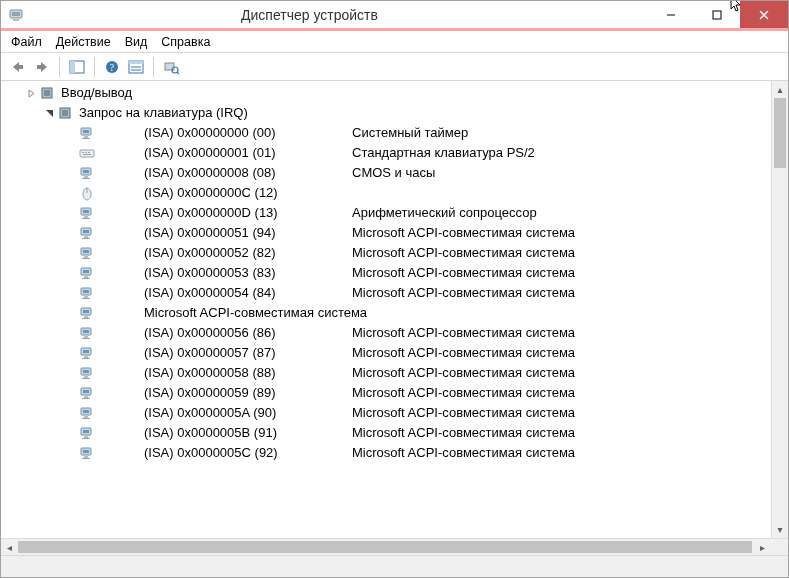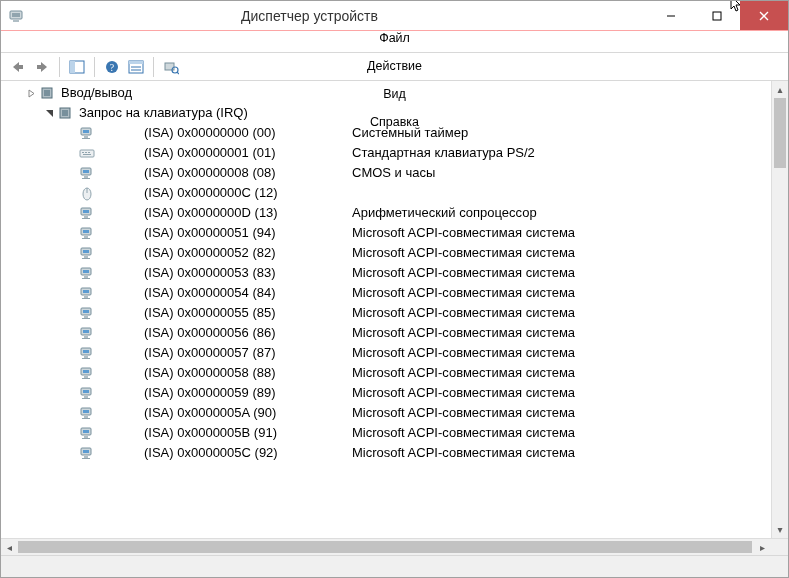--- a/index.html
+++ b/index.html
@@ -14,21 +14,21 @@
     border: 1px solid #a0a0a0;
     display: flex;
     flex-direction: column;
   }
   
   .titlebar {
     height: 30px;
     background: #fff;
     display: flex;
     align-items: center;
-    border-bottom: 1px solid #fca5a5;
+    border-bottom: 3px solid #fca5a5;
     position: relative;
   }
   .titlebar .app-icon {
     width: 16px; height: 16px;
     margin: 0 6px 0 8px;
   }
   .titlebar .title {
     flex: 1;
     text-align: center;
     font-size: 14px;
@@ -57,21 +57,20 @@
   
   .menubar {
     height: 22px;
     display: flex;
     align-items: center;
     padding: 0 10px;
     gap: 14px;
     font-size: 12.5px;
     color: #000;
     border-bottom: 1px solid #d8d8d8;
-    flex-direction: column;
   }
   .menubar span { cursor: default; }
   
   .toolbar {
     height: 28px;
     display: flex;
     align-items: center;
     padding: 0 6px;
     gap: 2px;
     border-bottom: 1px solid #d8d8d8;
@@ -402,21 +401,20 @@
         </div>
         <div class="row d2">
           <span class="node-icon">
             <svg width="16" height="16" viewBox="0 0 16 16">
               <rect x="2" y="3" width="10" height="7" rx="1" fill="#cfd8dc" stroke="#78909c"></rect>
               <rect x="4" y="5" width="6" height="3" fill="#5c9bd1"></rect>
               <rect x="5" y="11" width="4" height="2" fill="#b0bec5"></rect>
               <rect x="3" y="13" width="8" height="1" fill="#90a4ae"></rect>
             </svg>
           </span>
-          <span class="irq-addr">(ISA) 0x00000055 (85)</span>
           <span>Microsoft ACPI-совместимая система</span>
         </div>
         <div class="row d2">
           <span class="node-icon">
             <svg width="16" height="16" viewBox="0 0 16 16">
               <rect x="2" y="3" width="10" height="7" rx="1" fill="#cfd8dc" stroke="#78909c"></rect>
               <rect x="4" y="5" width="6" height="3" fill="#5c9bd1"></rect>
               <rect x="5" y="11" width="4" height="2" fill="#b0bec5"></rect>
               <rect x="3" y="13" width="8" height="1" fill="#90a4ae"></rect>
             </svg>

